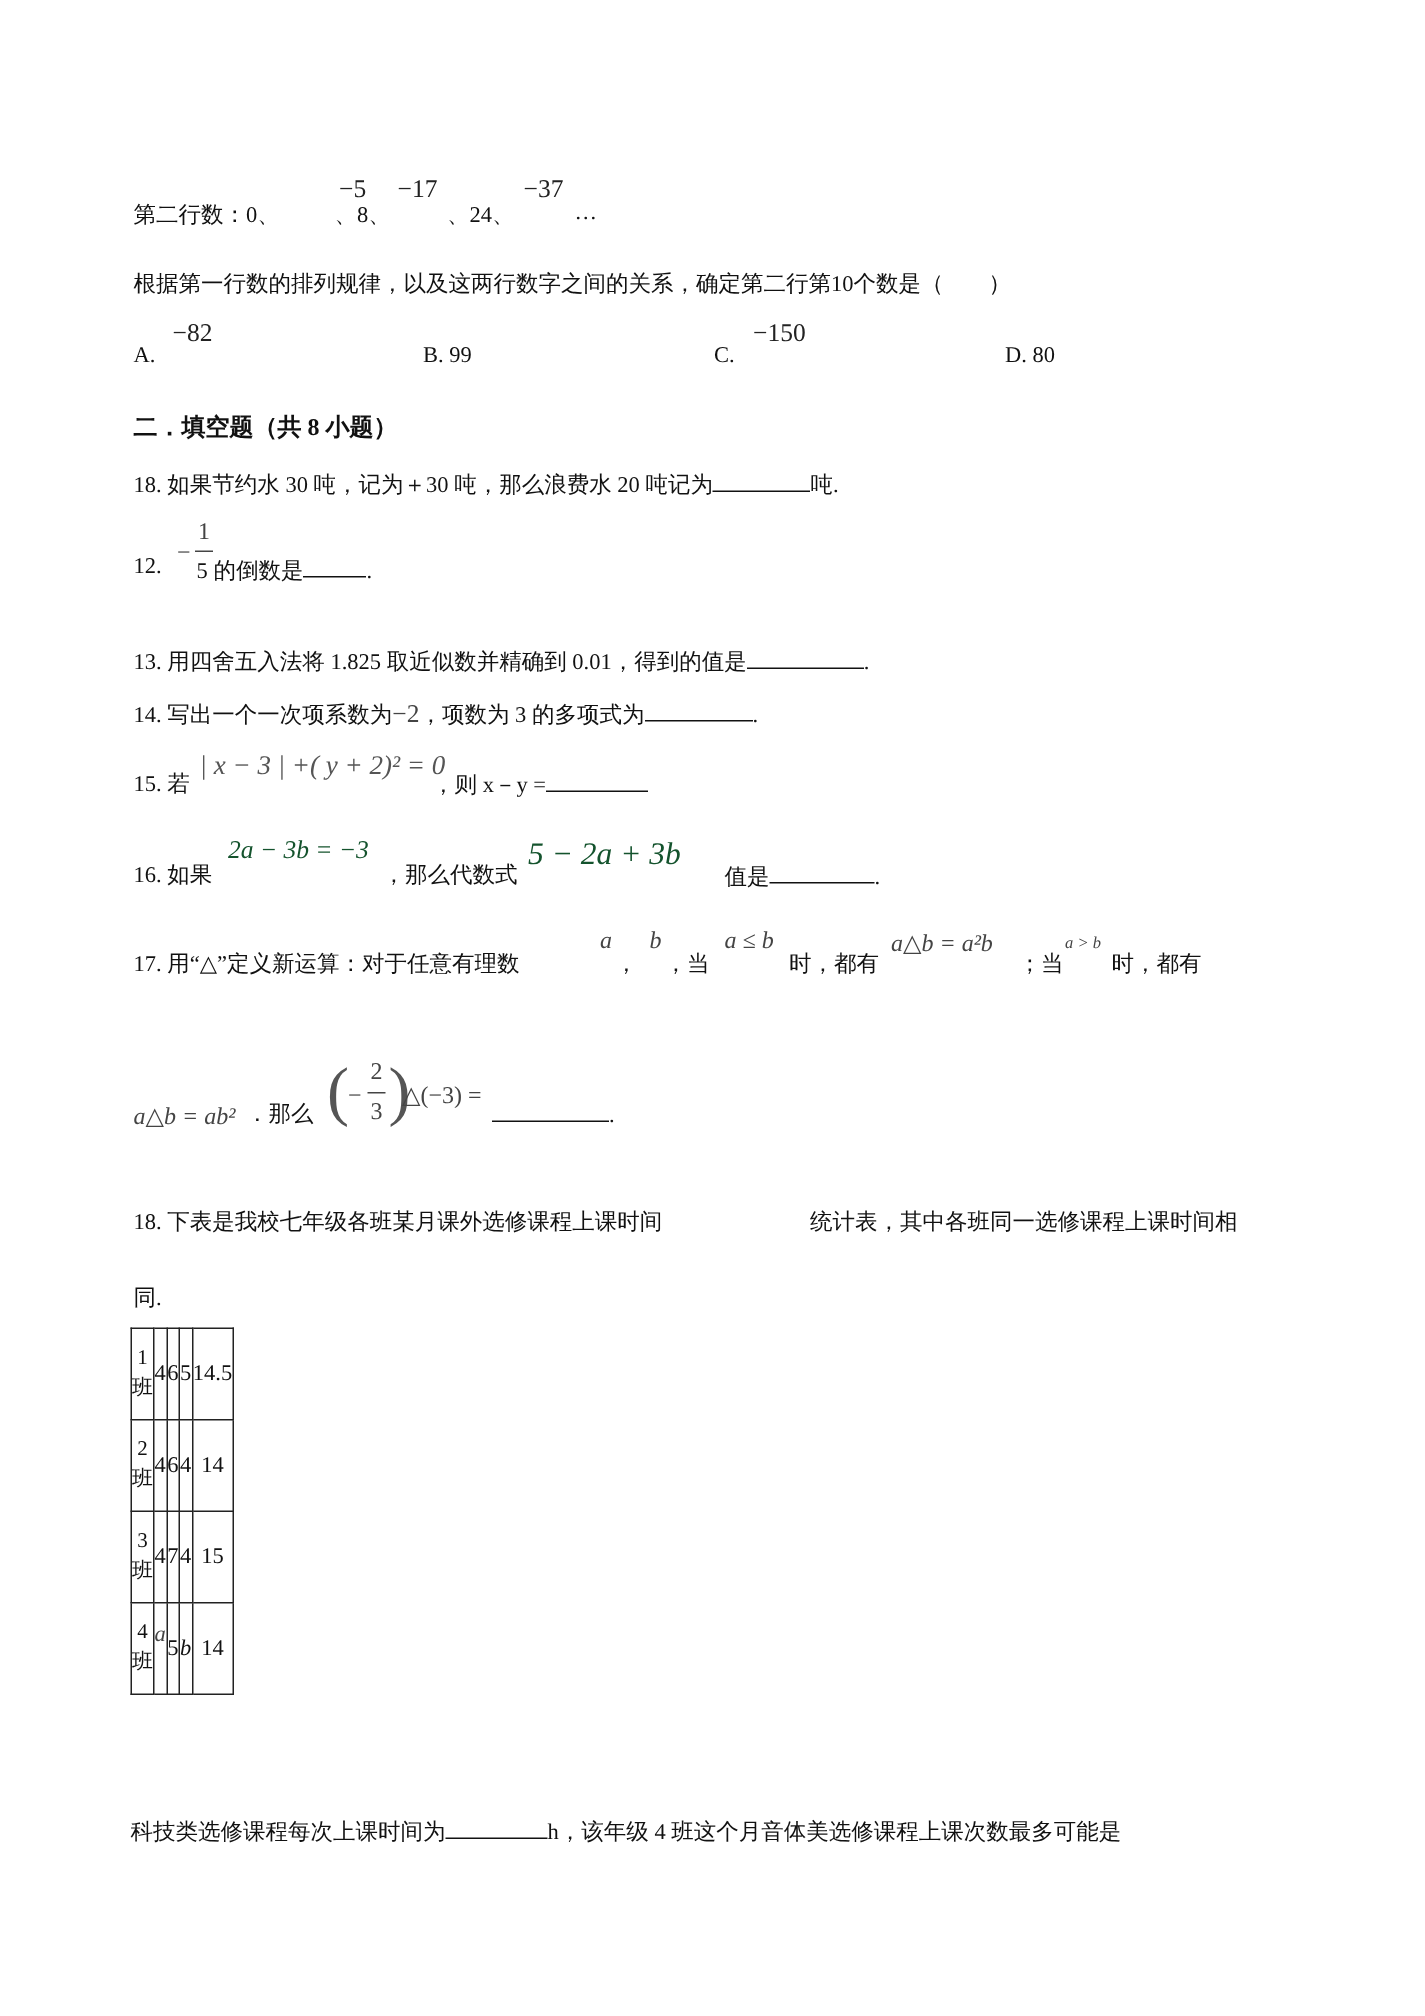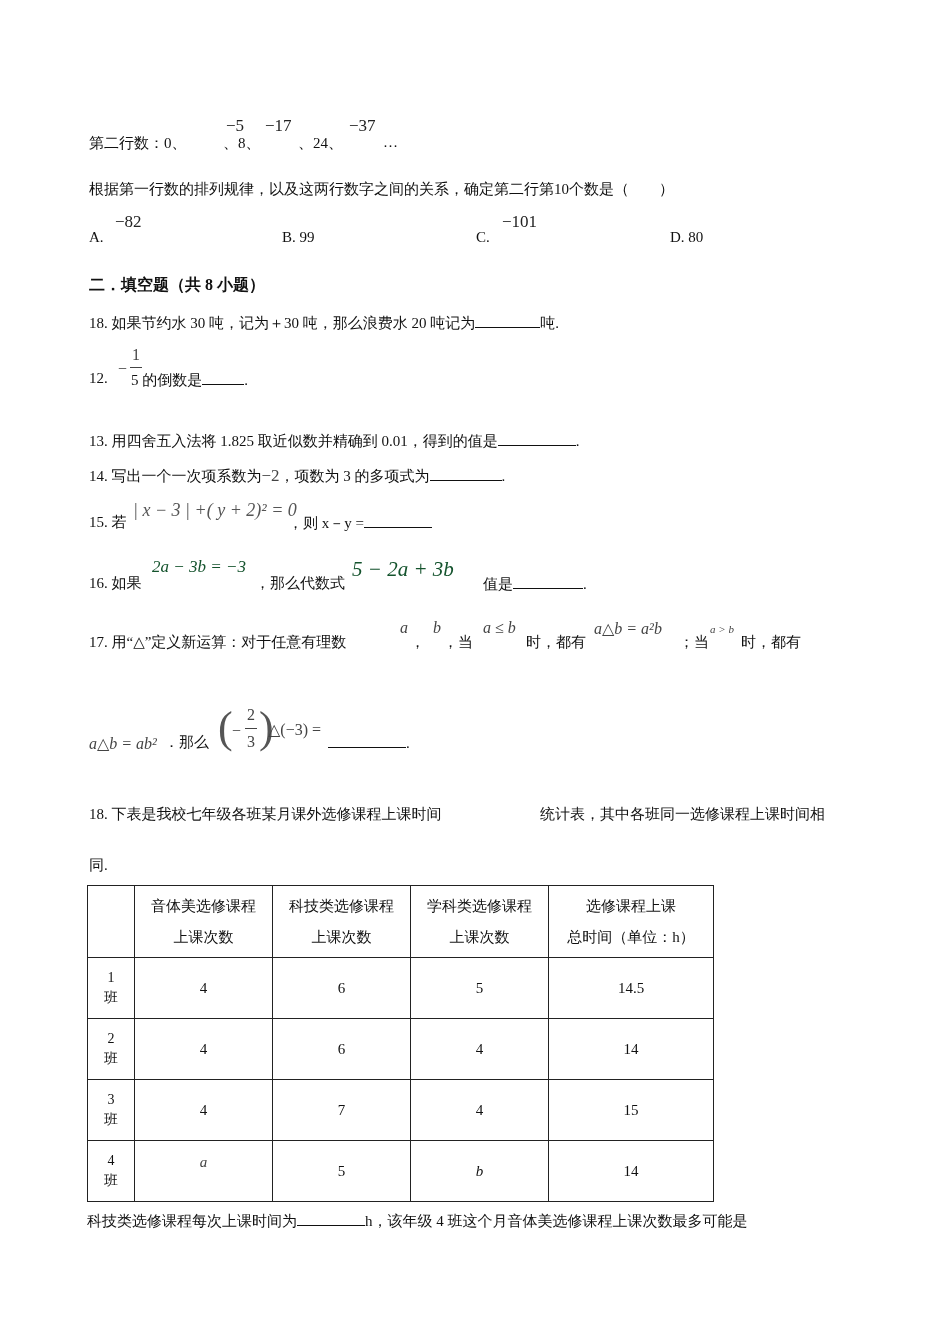--- a/index.html
+++ b/index.html
@@ -37,21 +37,21 @@
 <div class="abs" style="left:298px; top:134px;"><span>、</span><span>24</span><span>、</span></div>
 <div class="abs sup-math" style="left:349px; top:116px;">−37</div>
 <div class="abs" style="left:383px; top:134px;">…</div>
 
 <div class="abs" style="left:89px; top:180px;">根据第一行数的排列规律，以及这两行数字之间的关系，确定第二行第10个数是（　　）</div>
 
 <div class="abs" style="left:89px; top:229px;">A.</div>
 <div class="abs sup-math" style="left:115px; top:212px;">−82</div>
 <div class="abs" style="left:282px; top:229px;"><span>B.</span> <span>99</span></div>
 <div class="abs" style="left:476px; top:229px;">C.</div>
-<div class="abs sup-math" style="left:502px; top:212px;">−101</div>
+<div class="abs sup-math" style="left:502px; top:212px;">−150</div>
 <div class="abs" style="left:670px; top:229px;"><span>D.</span> <span>80</span></div>
 
 <div class="abs section-title" style="left:89px; top:275px;">二．填空题（共 8 小题）</div>
 
 <div class="abs" style="left:89px; top:313px;">
   <span>18.</span> <span>如果节约水 30 吨，记为＋30 吨，那么浪费水 20 吨记为</span><span class="blank" style="width:65px;"></span><span>吨.</span>
 </div>
 
 <div class="abs" style="left:89px; top:370px;">12.</div>
 <div class="abs math" style="left:118px; top:346px; font-size:16px; color:#444;">
@@ -117,39 +117,20 @@
 </div>
 
 <div class="abs" style="left:89px; top:805px;">
   <span>18.</span> <span>下表是我校七年级各班某月课外选修课程上课时间</span>
 </div>
 <div class="abs" style="left:540px; top:805px;">统计表，其中各班同一选修课程上课时间相</div>
 <div class="abs" style="left:89px; top:856px;">同.</div>
 
 <table class="stats">
   <tbody>
-      <tr style="height:72px;">
-    <td style="width:46px;"></td>
-    <td class="hdr-cell" style="width:137px;">
-          <div>音体美选修课程</div>
-          <div>上课次数</div>
-        </td>
-    <td class="hdr-cell" style="width:137px;">
-          <div>科技类选修课程</div>
-          <div>上课次数</div>
-        </td>
-    <td class="hdr-cell" style="width:137px;">
-          <div>学科类选修课程</div>
-          <div>上课次数</div>
-        </td>
-    <td class="hdr-cell" style="width:164px;">
-          <div>选修课程上课</div>
-          <div>总时间（单位：h）</div>
-        </td>
-  </tr>
   <tr style="height:61px;">
     <td class="row-label">
           <div>1</div>
           <div>班</div>
         </td>
     <td>4</td>
     <td>6</td>
     <td>5</td>
     <td>14.5</td>
   </tr>

